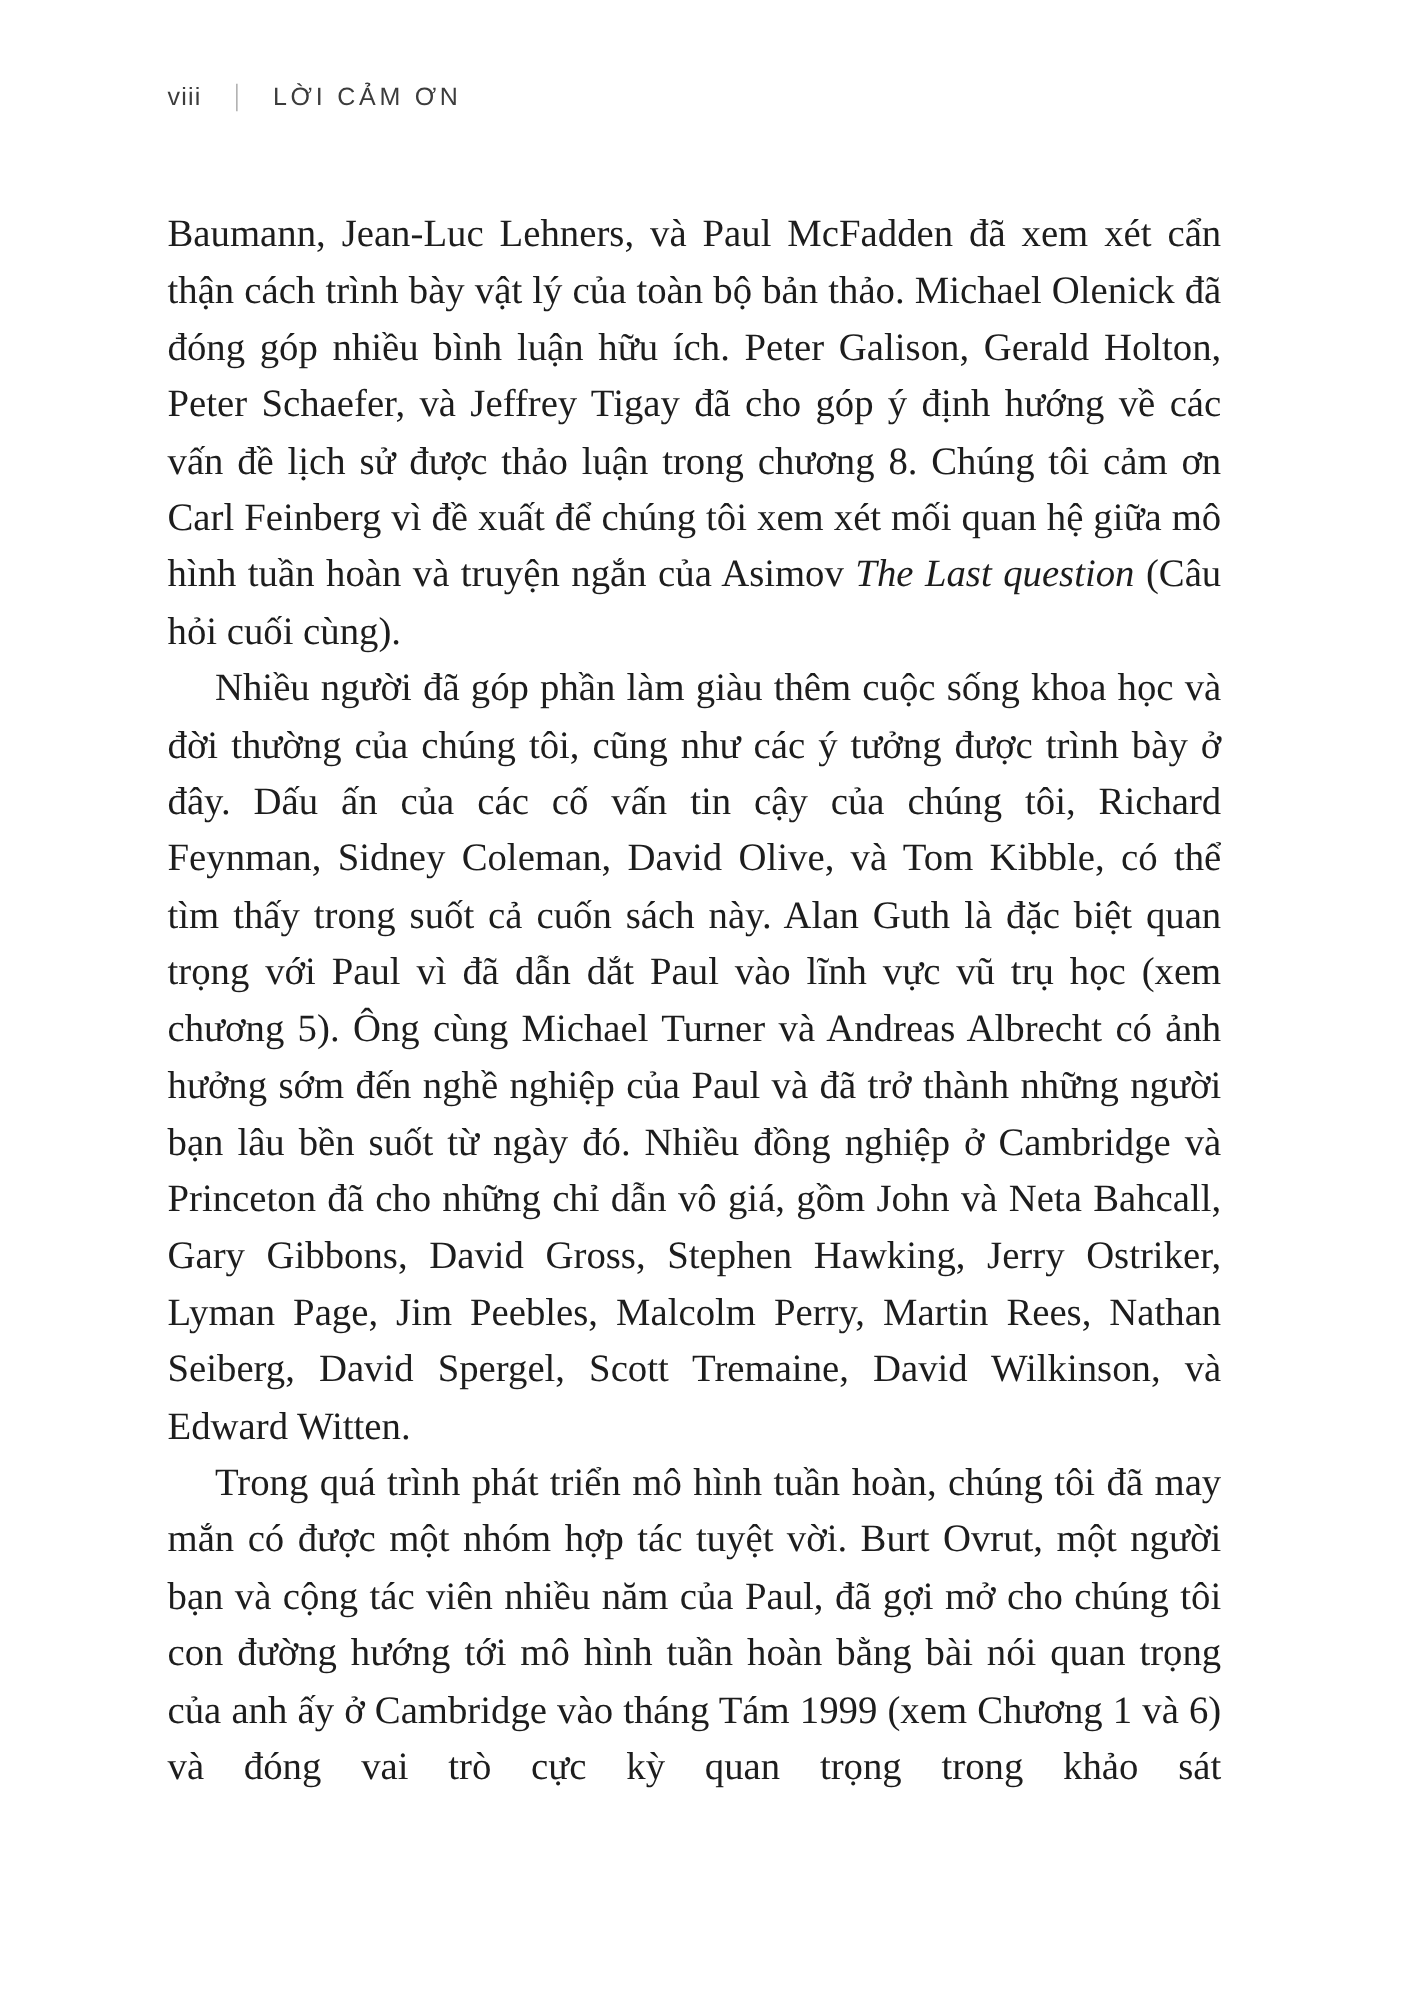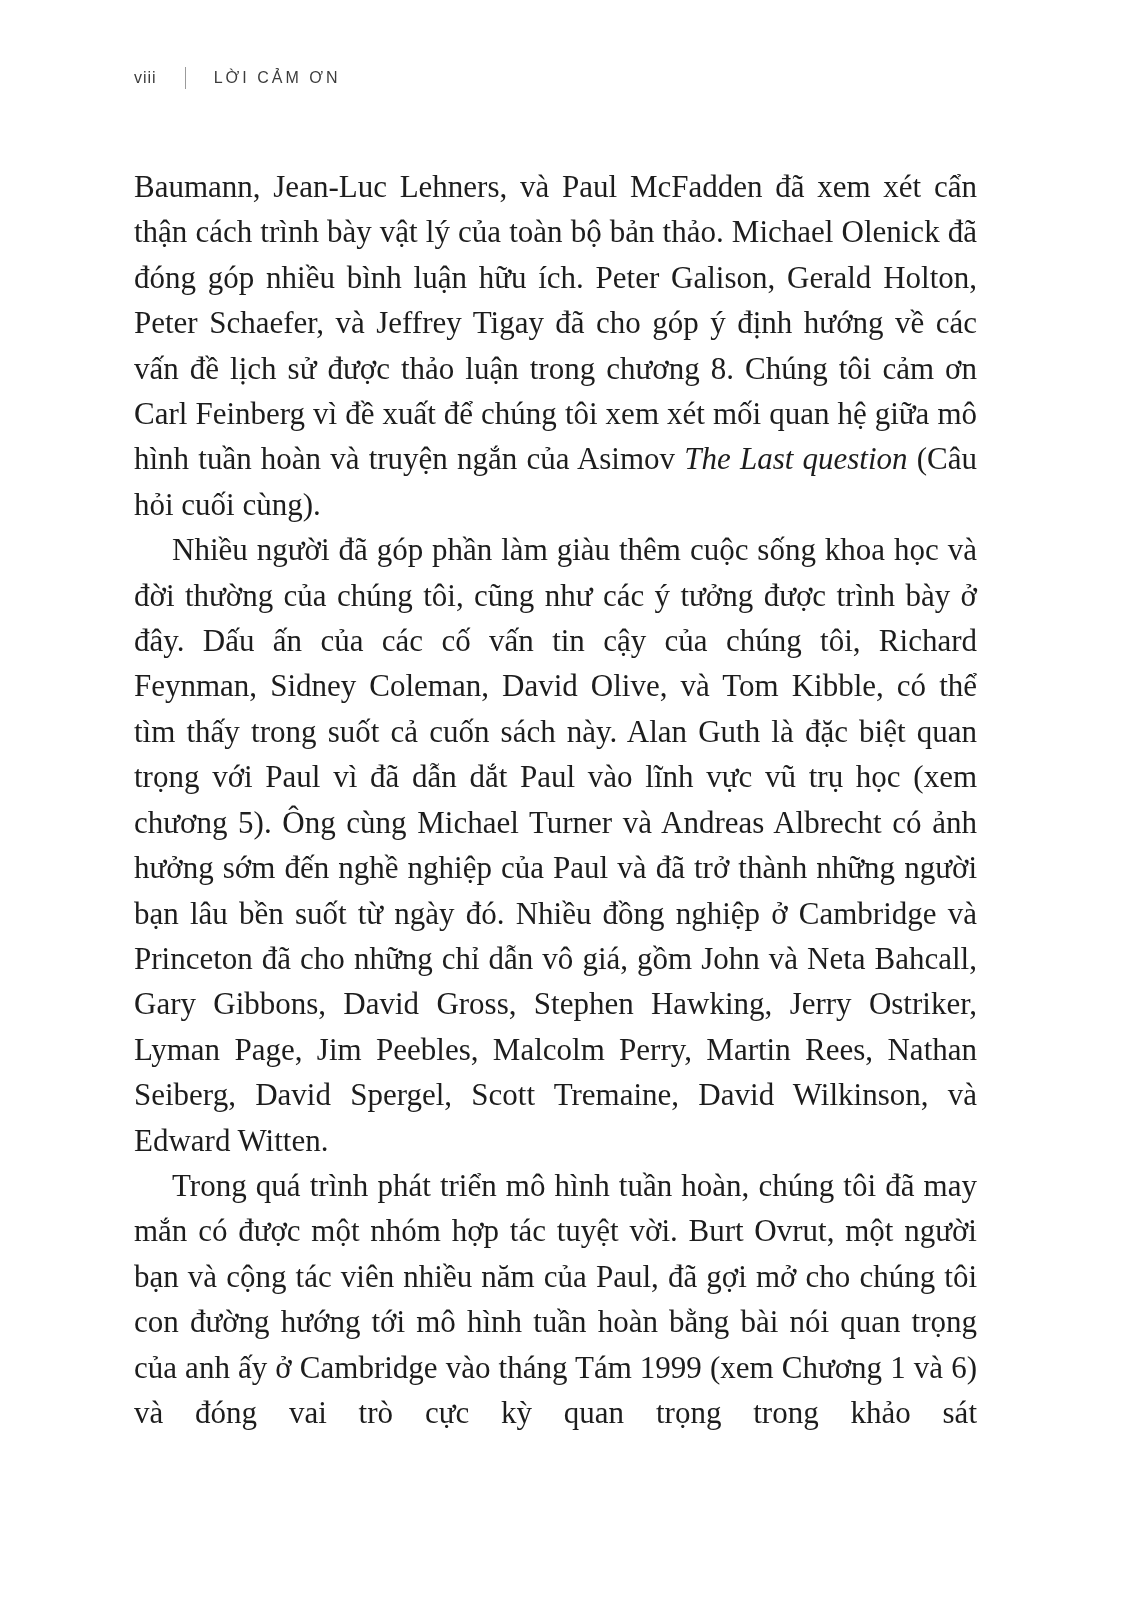--- a/index.html
+++ b/index.html
@@ -16,21 +16,21 @@
     font-family: "Liberation Serif", "DejaVu Serif", serif;
   }
   .running-header {
     position: absolute;
     top: 64px;
     left: 134px;
     display: flex;
     align-items: center;
     font-family: "Liberation Sans", "DejaVu Sans", sans-serif;
     color: #3c3c3c;
-    font-size: 16px;
+    font-size: 20px;
     line-height: 28px;
   }
   .folio {
     letter-spacing: 1px;
   }
   .header-sep {
     width: 1px;
     height: 22px;
     background: #9b9b9b;
     margin: 0 28px;

